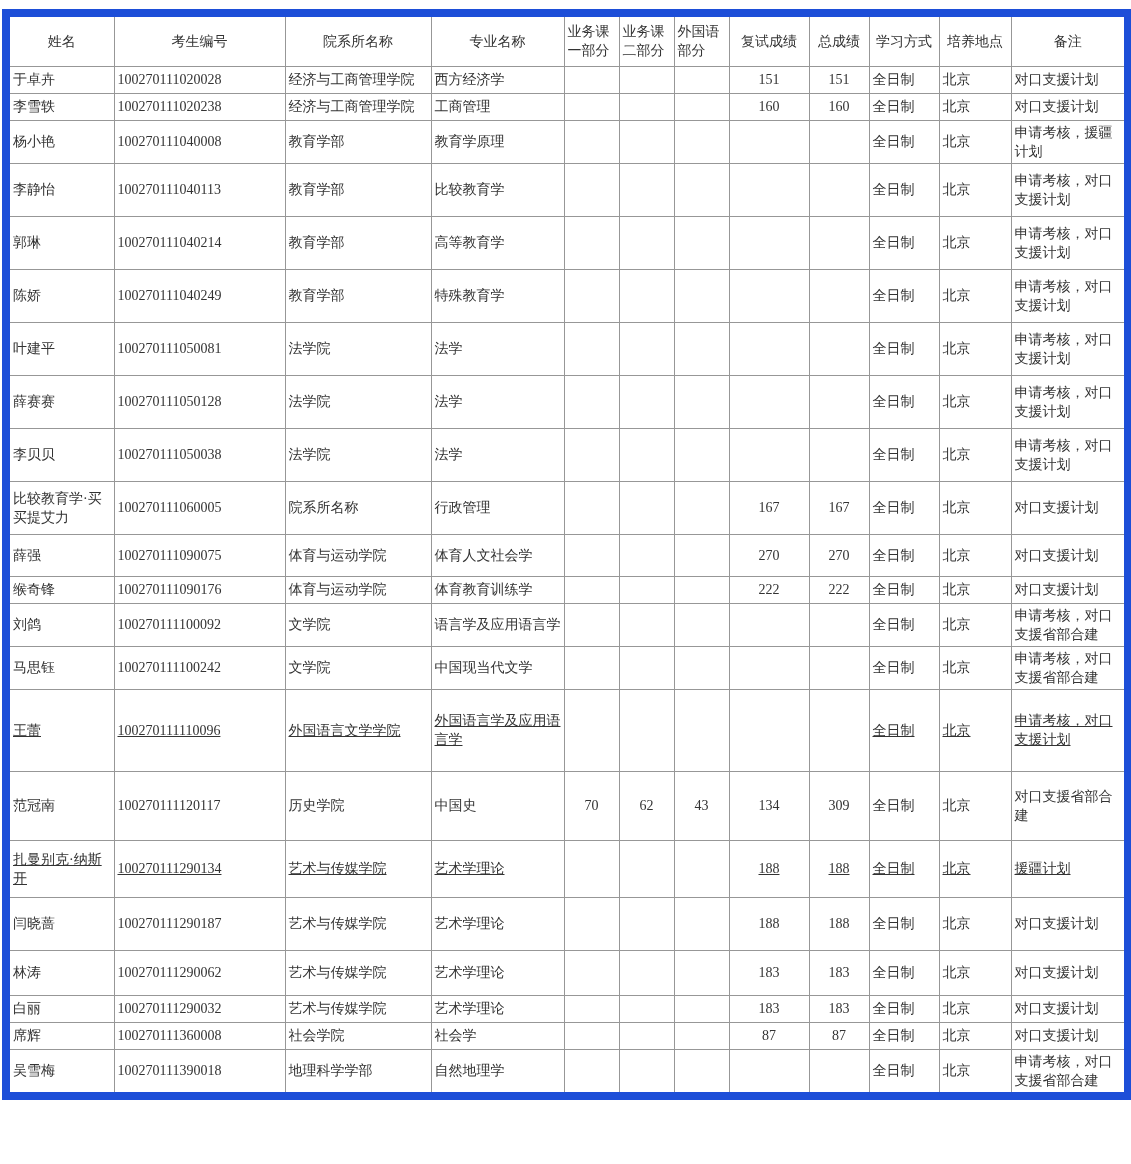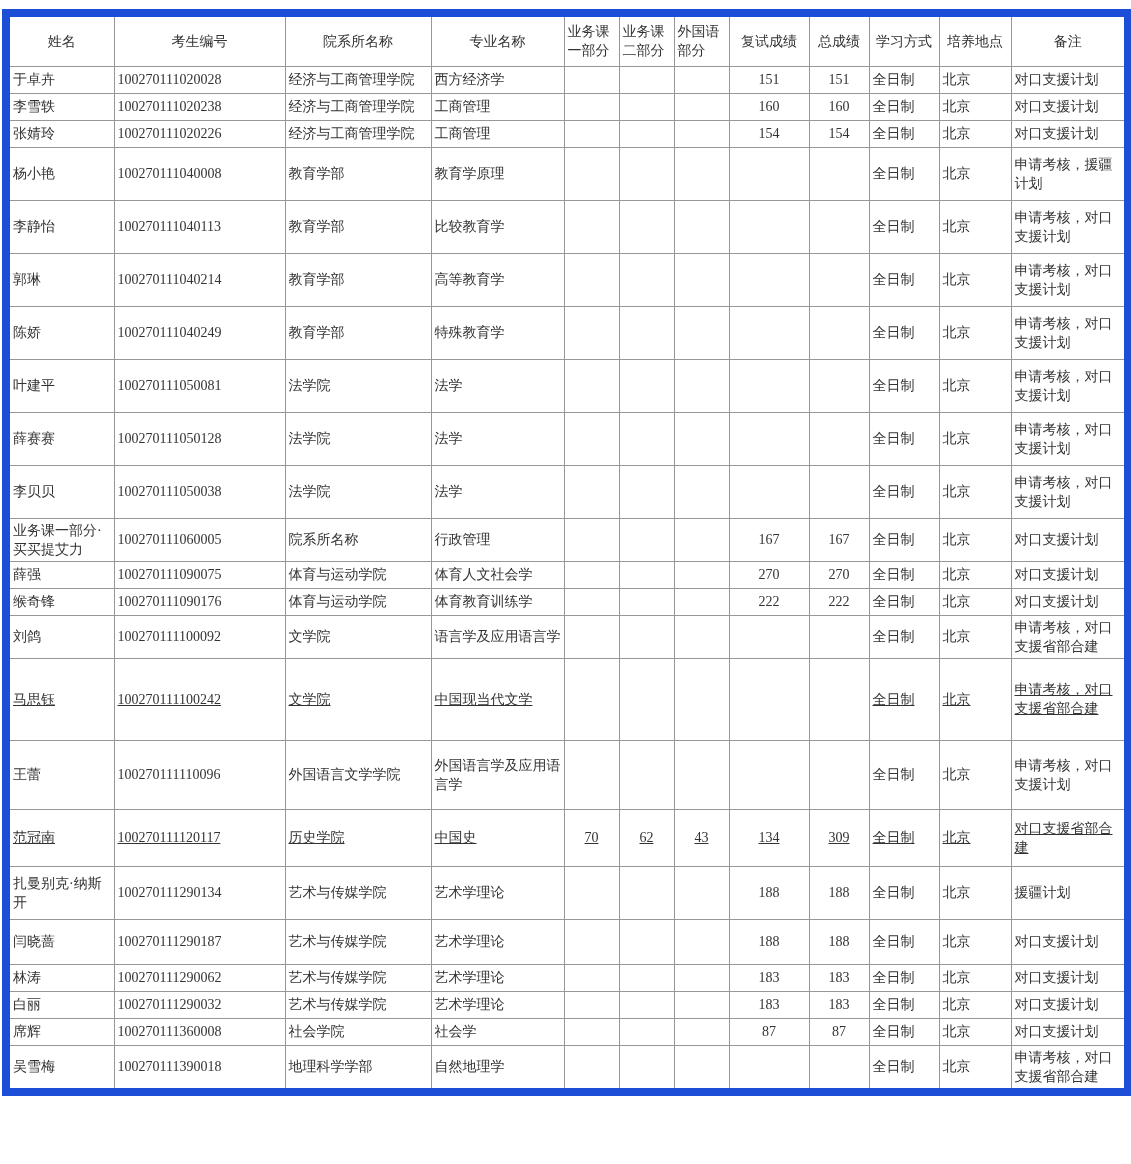--- a/index.html
+++ b/index.html
@@ -123,34 +123,20 @@
           <td class="col5"></td>
           <td class="col6"></td>
           <td class="col7"></td>
           <td class="col8">160</td>
           <td class="col9">160</td>
           <td class="col10">全日制</td>
           <td class="col11">北京</td>
           <td class="col12">对口支援计划</td>
         </tr>
         <tr>
-          <td class="col1">张婧玲</td>
-          <td class="col2">100270111020226</td>
-          <td class="col3">经济与工商管理学院</td>
-          <td class="col4">工商管理</td>
-          <td class="col5"></td>
-          <td class="col6"></td>
-          <td class="col7"></td>
-          <td class="col8">154</td>
-          <td class="col9">154</td>
-          <td class="col10">全日制</td>
-          <td class="col11">北京</td>
-          <td class="col12">对口支援计划</td>
-        </tr>
-        <tr>
           <td class="col1">杨小艳</td>
           <td class="col2">100270111040008</td>
           <td class="col3">教育学部</td>
           <td class="col4">教育学原理</td>
           <td class="col5"></td>
           <td class="col6"></td>
           <td class="col7"></td>
           <td class="col8"></td>
           <td class="col9"></td>
           <td class="col10">全日制</td>
@@ -235,21 +221,21 @@
           <td class="col5"></td>
           <td class="col6"></td>
           <td class="col7"></td>
           <td class="col8"></td>
           <td class="col9"></td>
           <td class="col10">全日制</td>
           <td class="col11">北京</td>
           <td class="col12">申请考核，对口支援计划</td>
         </tr>
         <tr>
-          <td class="col1">业务课一部分·买买提艾力</td>
+          <td class="col1">比较教育学·买买提艾力</td>
           <td class="col2">100270111060005</td>
           <td class="col3">院系所名称</td>
           <td class="col4">行政管理</td>
           <td class="col5"></td>
           <td class="col6"></td>
           <td class="col7"></td>
           <td class="col8">167</td>
           <td class="col9">167</td>
           <td class="col10">全日制</td>
           <td class="col11">北京</td>

